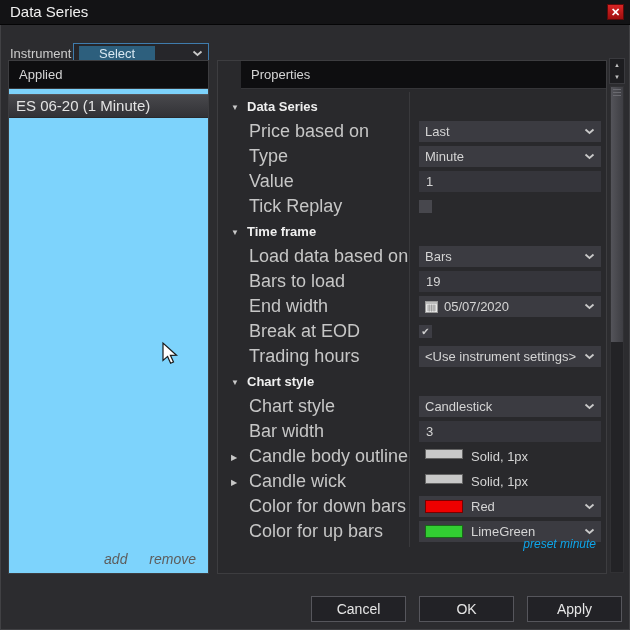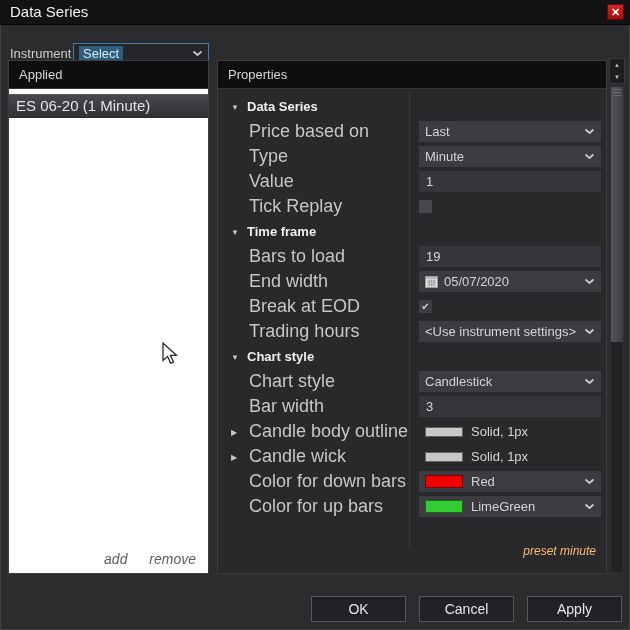--- a/index.html
+++ b/index.html
@@ -11,53 +11,53 @@
   .titlebar .wtitle{position:absolute;left:10px;top:0;line-height:24px;font-size:15px;color:#f0f0f0;}
   .closebtn{position:absolute;right:6px;top:4px;width:17px;height:16px;background:linear-gradient(#d82424,#9e0e0e);
     border:1px solid #5d0a0a;box-sizing:border-box;display:flex;align-items:center;justify-content:center;
     color:#fff;font-size:11px;font-weight:bold;cursor:pointer;}
 
   
   .instr-row{position:absolute;left:0;top:40px;width:630px;height:28px;}
   .instr-label{position:absolute;left:10px;top:0;line-height:27px;font-size:13px;color:#cdcdcd;}
   .instr-combo{position:absolute;left:73px;top:3px;width:136px;height:21px;background:#26262a;
     border:1px solid #3f7cad;box-sizing:border-box;display:flex;align-items:center;padding:0 5px;cursor:pointer;}
-  .instr-combo .selval{background:#2d5f7d;color:#d8e8f2;font-size:13px;padding:0 4px;}
+  .instr-combo .selval{background:#2d5f7d;color:#d8e8f2;font-size:13px;padding:0 20px;}
   .chev{margin-left:auto;flex:none;}
 
   
-  .panel{position:absolute;background:#ffffff;border:1px solid #3d3d40;box-sizing:border-box;}
+  .panel{position:absolute;background:#7dd3fc;border:1px solid #3d3d40;box-sizing:border-box;}
   .panel-header{height:27px;background:#0e0e10;border-bottom:1px solid #353538;display:flex;align-items:center;
     padding-left:10px;font-size:13px;color:#d6d6d6;}
   .applied-panel{left:8px;top:60px;width:201px;height:514px;}
   .applied-item{height:22px;margin-top:5px;background:linear-gradient(#48484c,#323236);color:#e3e3e3;
     font-size:15px;line-height:22px;padding-left:7px;border-top:1px solid #55555a;border-bottom:1px solid #29292c;cursor:pointer;}
   .applied-footer{position:absolute;right:12px;bottom:6px;font-size:14px;font-style:italic;color:#5d5d5d;}
   .applied-footer span{margin-left:18px;cursor:pointer;}
 
-  .props-panel{left:217px;top:60px;width:390px;height:514px;background:#29292c;}
+  .props-panel{left:217px;top:60px;width:390px;height:514px;background:#29292c;padding-left:23px;}
   .prop-rows{position:absolute;left:0;top:33px;right:0;}
   .coldivider{position:absolute;left:191px;top:31px;width:1px;height:455px;background:#39393c;}
-  .preset{position:absolute;right:10px;bottom:15px;font-size:12px;font-style:italic;color:#fdba74;cursor:pointer;}
+  .preset{position:absolute;right:10px;bottom:22px;font-size:12px;font-style:italic;color:#0ea5e9;cursor:pointer;}
 
   
   .prow{position:relative;height:25px;display:flex;align-items:center;}
   .tri{position:absolute;left:13px;top:50%;transform:translateY(-50%);font-size:8px;color:#c8c8c8;cursor:pointer;}
   .catlab{margin-left:29px;font-weight:bold;font-size:13px;color:#efefef;}
   .plab{margin-left:31px;font-size:18px;color:#c6c6c6;white-space:nowrap;}
   .vcol{position:absolute;left:201px;top:0;width:182px;height:100%;display:flex;align-items:center;}
   .combo{width:100%;height:21px;background:#3b3b41;display:flex;align-items:center;padding:0 6px;
     box-sizing:border-box;cursor:pointer;}
   .cval{flex:1;font-size:13px;color:#d4d4d4;white-space:nowrap;overflow:hidden;}
   .tinput{width:100%;height:21px;background:#35353b;display:flex;align-items:center;padding:0 7px;
     box-sizing:border-box;cursor:text;}
   .cbox{width:13px;height:13px;background:#47474d;display:flex;align-items:center;justify-content:center;cursor:pointer;}
   .cbox.on{background:#3d3d44;}
   .chk{font-size:10px;color:#cfcfcf;line-height:1;}
-  .swrow{display:flex;align-items:center;gap:8px;cursor:pointer;margin-left:6px;}
+  .swrow{display:flex;gap:8px;cursor:pointer;margin-left:6px;}
   .sw{width:38px;height:10px;border:1px solid rgba(0,0,0,.5);box-sizing:border-box;flex:none;}
   .sw.big{height:13px;margin-right:8px;}
   .cal{margin-right:6px;flex:none;}
 
   
   .scroll-col{position:absolute;left:609px;top:58px;width:17px;height:516px;}
   .spinner{position:absolute;left:0;top:0;width:16px;height:26px;background:#1d1d20;border:1px solid #3a3a3e;
     box-sizing:border-box;display:flex;flex-direction:column;}
   .spinbtn{flex:1;display:flex;align-items:center;justify-content:center;font-size:6px;color:#c0c0c0;cursor:pointer;}
   .track{position:absolute;left:1px;top:28px;width:14px;height:487px;background:#232326;border:1px solid #313134;box-sizing:border-box;}
@@ -146,20 +146,31 @@
           <span class="plab">Tick Replay</span>
           <div class="vcol">
             <div class="cbox"></div>
           </div>
         </div>
         <div class="prow">
           <span class="tri">▼</span>
           <span class="catlab">Time frame</span>
         </div>
         <div class="prow">
+          <span class="plab">Load data based on</span>
+          <div class="vcol">
+            <div class="combo">
+              <span class="cval">Bars</span>
+              <svg class="chev" width="11" height="7" viewBox="0 0 11 7">
+                <path d="M1.5 1.5 L5.5 5 L9.5 1.5" fill="none" stroke="#c9c9c9" stroke-width="1.8"></path>
+              </svg>
+            </div>
+          </div>
+        </div>
+        <div class="prow">
           <span class="plab">Bars to load</span>
           <div class="vcol">
             <div class="tinput">
               <span class="cval">19</span>
             </div>
           </div>
         </div>
         <div class="prow">
           <span class="plab">End width</span>
           <div class="vcol">
@@ -276,22 +287,22 @@
         </div>
     </div>
     <div class="track">
       <div class="thumb">
         <div class="grip"></div>
       </div>
     </div>
   </div>
 
   <div class="btn-row">
+    <div class="btn">Cancel</div>
     <div class="btn">OK</div>
-    <div class="btn">Cancel</div>
     <div class="btn">Apply</div>
   </div>
 
   <svg class="cursor" width="20" height="26" viewBox="0 0 20 26">
     <path d="M3 2 L3 19.5 L7.6 15.4 L10.6 22.3 L13.5 21 L10.4 14.3 L16.5 14.2 Z" fill="#ffffff" stroke="#1a1a1a" stroke-width="1.2"></path>
   </svg>
 
 </div>
 
 </body></html>

